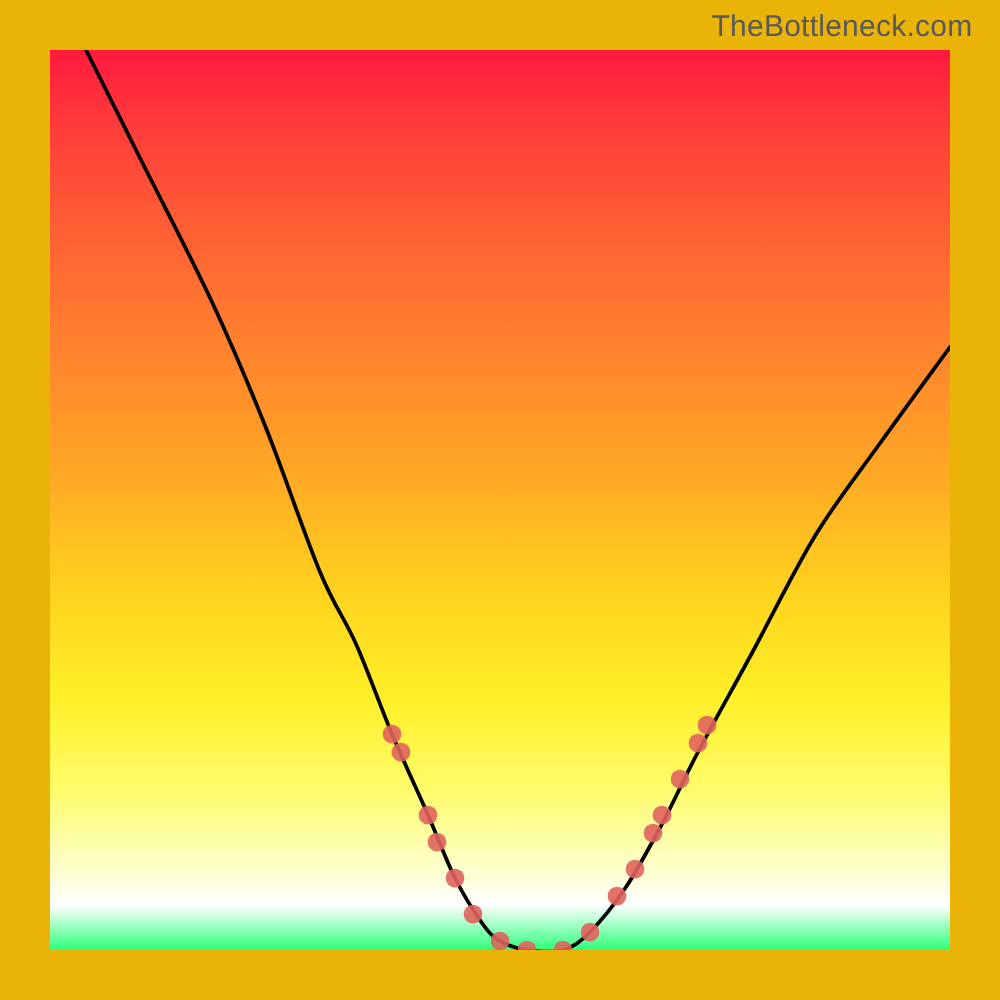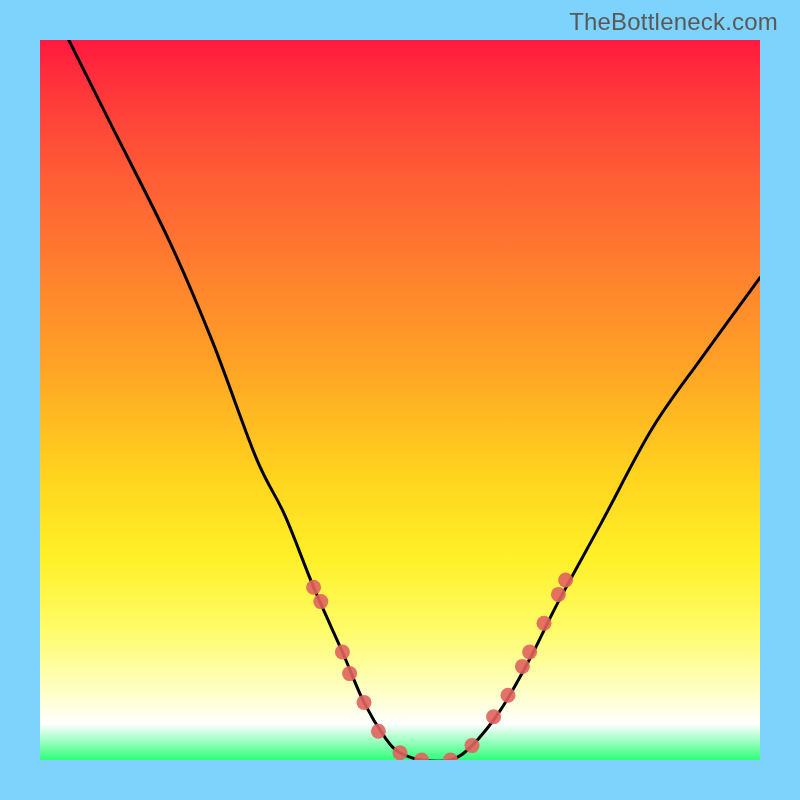--- a/index.html
+++ b/index.html
@@ -10,21 +10,21 @@
     background: #000;
     overflow: hidden;
     font-family: Arial, Helvetica, sans-serif;
   }
   .frame {
     position: absolute;
     left: 0;
     top: 0;
     width: 800px;
     height: 800px;
-    background: #7dd3fc;
+    background: #eab308;
   }
   .plot-area {
     position: absolute;
     left: 40px;
     top: 40px;
     width: 720px;
     height: 720px;
     
     background: linear-gradient(
       to bottom,

